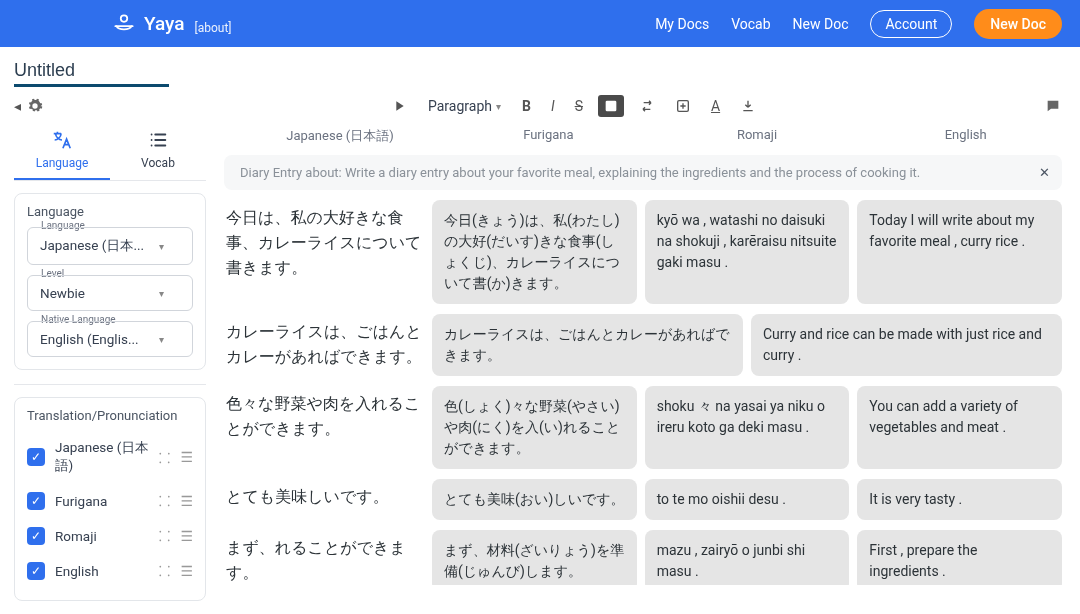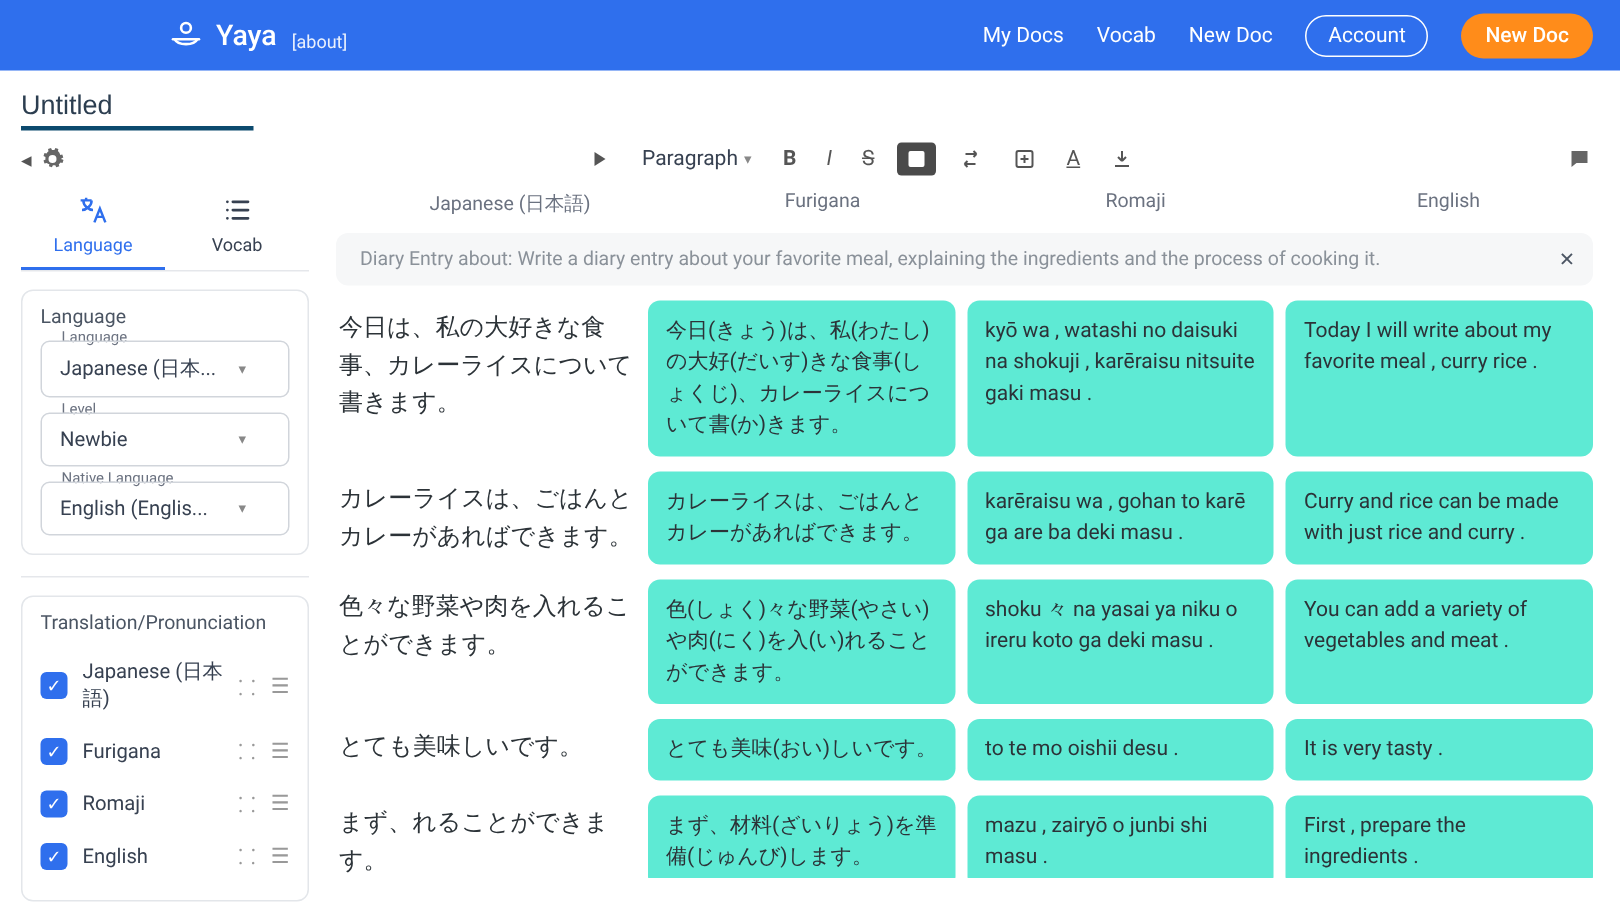--- a/index.html
+++ b/index.html
@@ -63,21 +63,21 @@
   .col-head { text-align:center; font-size:13px; color:#6b7280; }
   .ch1 { flex:0 0 200px; }
   .ch2, .ch3, .ch4 { flex:1;}
   
   .scroll-area { height:430px; overflow-y:auto; padding-right:4px;}
   .prompt-banner { background:#f6f7f8; color:#8a9199; border-radius:8px; padding:10px 38px 10px 16px; font-size:13px; position:relative; margin-bottom:10px;}
   .prompt-close { position:absolute; right:12px; top:10px; cursor:pointer; color:#4b5563;}
   
   .row { display:flex; gap:8px; margin-bottom:10px; align-items:stretch;}
   .cell-src { flex:0 0 200px; font-size:16px; line-height:1.55; color:#2c3338; padding:6px 2px;}
-  .cell { flex:1; background:#5eead4; border-radius:8px; padding:10px 12px; font-size:14px; line-height:1.5; color:#2c3338;}
+  .cell { flex:1; background:#e5e5e5; border-radius:8px; padding:10px 12px; font-size:14px; line-height:1.5; color:#2c3338;}
   
   .icon-svg { width:16px; height:16px; display:block;}
   .icon-lg { width:22px; height:22px;}
   
   ::-webkit-scrollbar { width:8px;}
   ::-webkit-scrollbar-thumb { background:#d0d3d8; border-radius:4px;}
 </style>
 </head>
 <body>
 
@@ -257,21 +257,20 @@
       <div id="rows">
           <div class="row">
             <div class="cell-src">今日は、私の大好きな食事、カレーライスについて書きます。</div>
     <div class="cell">今日(きょう)は、私(わたし)の大好(だいす)きな食事(しょくじ)、カレーライスについて書(か)きます。</div>
     <div class="cell">kyō wa , watashi no daisuki na shokuji , karēraisu nitsuite gaki masu .</div>
     <div class="cell">Today I will write about my favorite meal , curry rice .</div>
           </div>
           <div class="row">
             <div class="cell-src">カレーライスは、ごはんとカレーがあればできます。</div>
     <div class="cell">カレーライスは、ごはんとカレーがあればできます。</div>
-    <div class="cell">karēraisu wa , gohan to karē ga are ba deki masu .</div>
     <div class="cell">Curry and rice can be made with just rice and curry .</div>
           </div>
           <div class="row">
             <div class="cell-src">色々な野菜や肉を入れることができます。</div>
     <div class="cell">色(しょく)々な野菜(やさい)や肉(にく)を入(い)れることができます。</div>
     <div class="cell">shoku 々 na yasai ya niku o ireru koto ga deki masu .</div>
     <div class="cell">You can add a variety of vegetables and meat .</div>
           </div>
           <div class="row">
             <div class="cell-src">とても美味しいです。</div>

